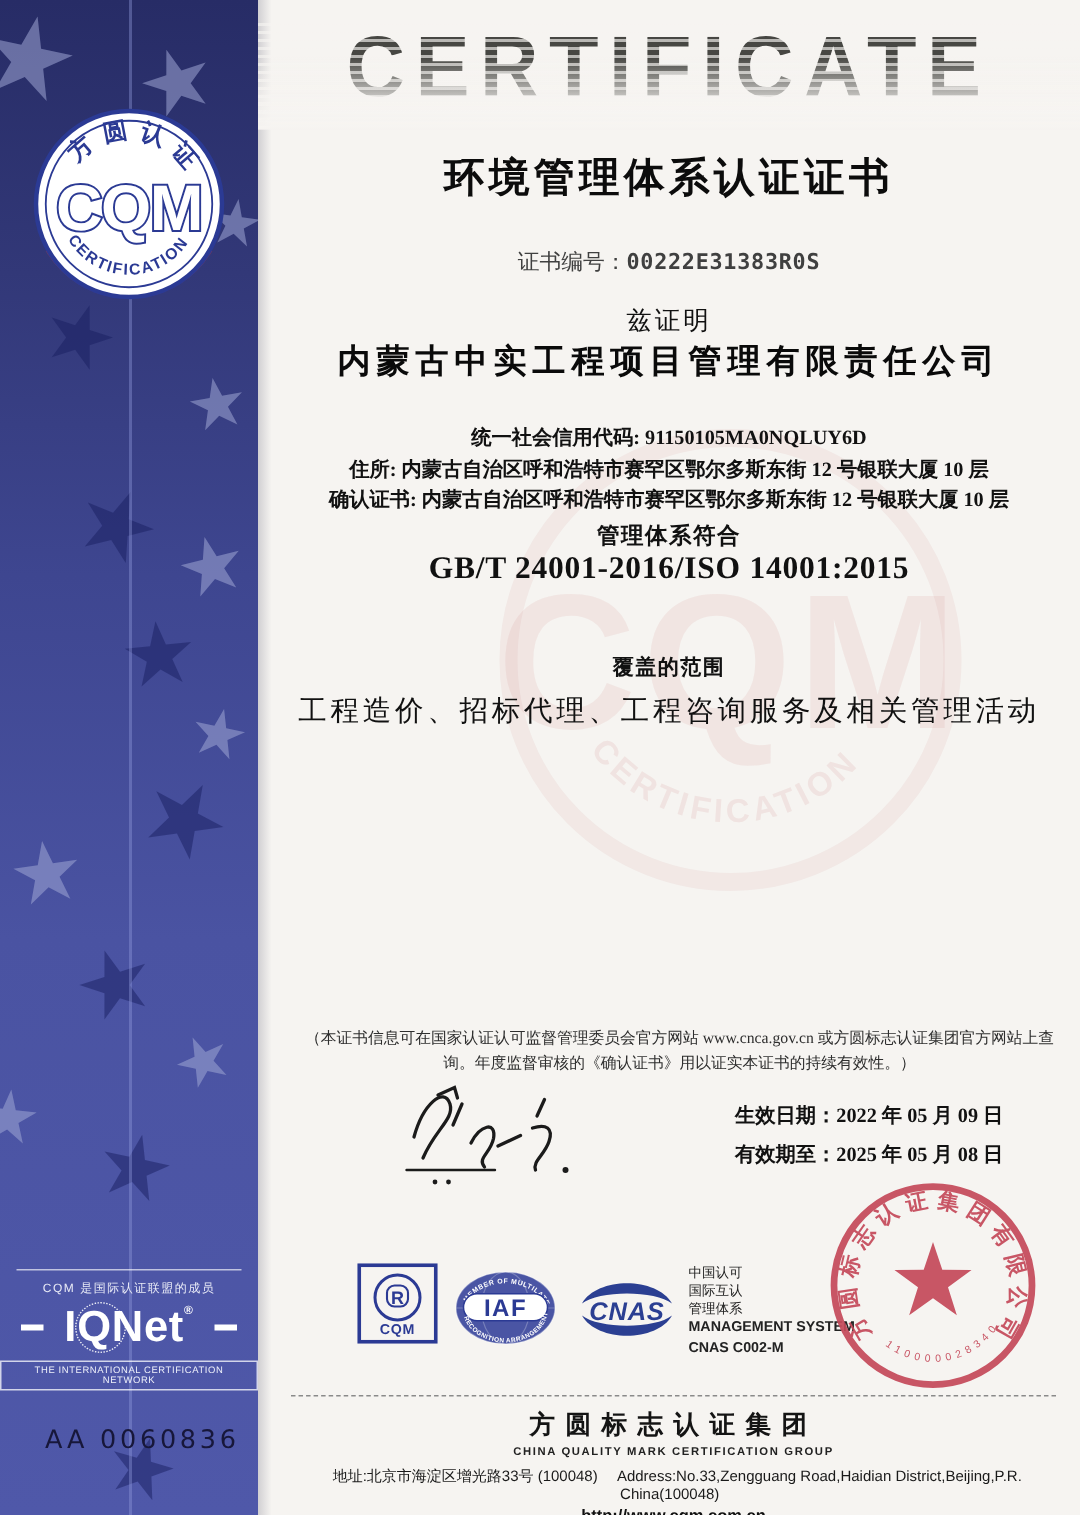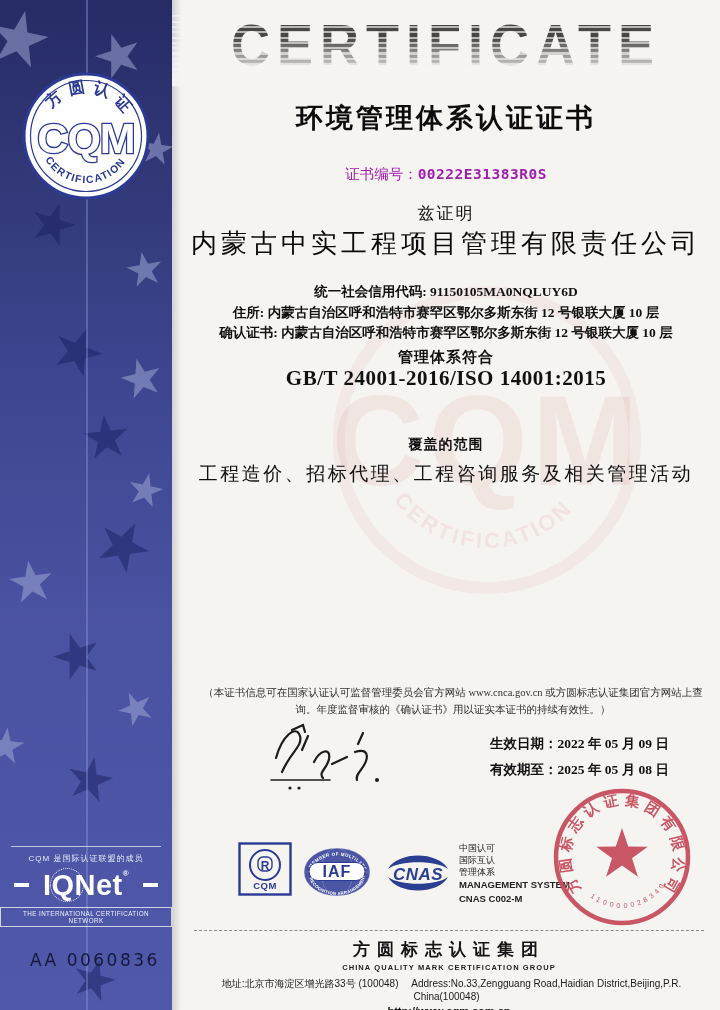--- a/index.html
+++ b/index.html
@@ -33,24 +33,24 @@
   #watermark{position:absolute;left:155px;top:280px;width:320px;height:320px;z-index:0;}
   .layer{position:relative;z-index:1;}
   .centered{position:absolute;left:0;right:0;text-align:center;}
   .serifcjk{font-family:"Liberation Serif","DejaVu Serif",serif;}
   #certificate-word{top:14px;font-size:54px;font-weight:bold;letter-spacing:7px;color:#474743;
                     transform:scaleY(1.06);font-family:"Liberation Sans",sans-serif;}
   #certificate-word .distress{position:absolute;left:0;right:0;top:0;height:70px;
       background:repeating-linear-gradient(180deg,rgba(246,244,241,0) 0 3px,rgba(246,244,241,0.65) 3px 5px),
                  linear-gradient(180deg,rgba(246,244,241,0) 35%,rgba(246,244,241,0.75) 72%,rgba(246,244,241,0.97) 100%);}
   #doc-title{top:100px;font-size:27px;font-weight:bold;letter-spacing:3px;color:#0c0c0c;}
-  #certno-row{top:165px;font-size:14.5px;color:#a21caf;}
+  #certno-row{top:165px;font-size:14.5px;color:#404040;}
   #certno-row .no{font-weight:bold;font-family:"DejaVu Sans Mono",monospace;letter-spacing:0.5px;}
   #hereby{top:202px;font-size:17px;letter-spacing:2px;}
-  #company{top:226px;font-size:26px;font-weight:400;letter-spacing:4px;color:#0a0a0a;}
+  #company{top:226px;font-size:22px;font-weight:700;letter-spacing:4px;color:#0a0a0a;}
   #credit-row{top:283px;font-size:13.5px;font-weight:600;}
   #addr-row{top:304px;font-size:13.5px;font-weight:600;}
   #audit-row{top:324px;font-size:13.5px;font-weight:600;}
   #conform{top:348px;font-size:15px;font-weight:bold;letter-spacing:1px;}
   #standard{top:366px;font-size:21px;font-weight:bold;letter-spacing:0.5px;font-family:"Liberation Serif",serif;}
   #scope-label{top:436px;font-size:14px;font-weight:bold;letter-spacing:1px;}
   #scope{top:461px;font-size:19px;font-weight:400;letter-spacing:2.5px;}
   #note{top:684px;left:24px;right:10px;text-align:center;font-size:10.5px;line-height:1.65;color:#2e2e2e;}
   #signature{position:absolute;left:90px;top:720px;z-index:1;}
   #dates{position:absolute;left:318px;top:731px;font-size:13.5px;font-weight:bold;line-height:1.95;z-index:1;}

